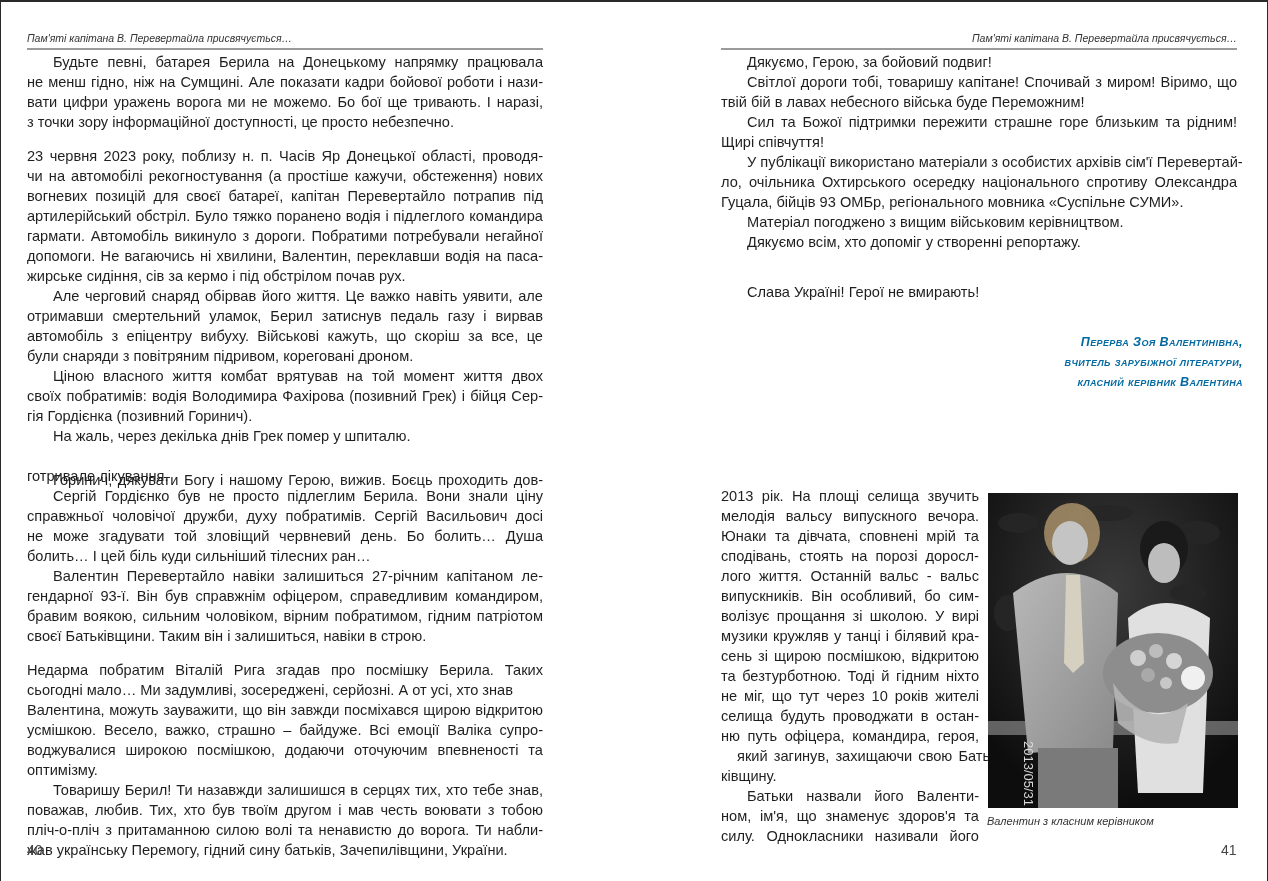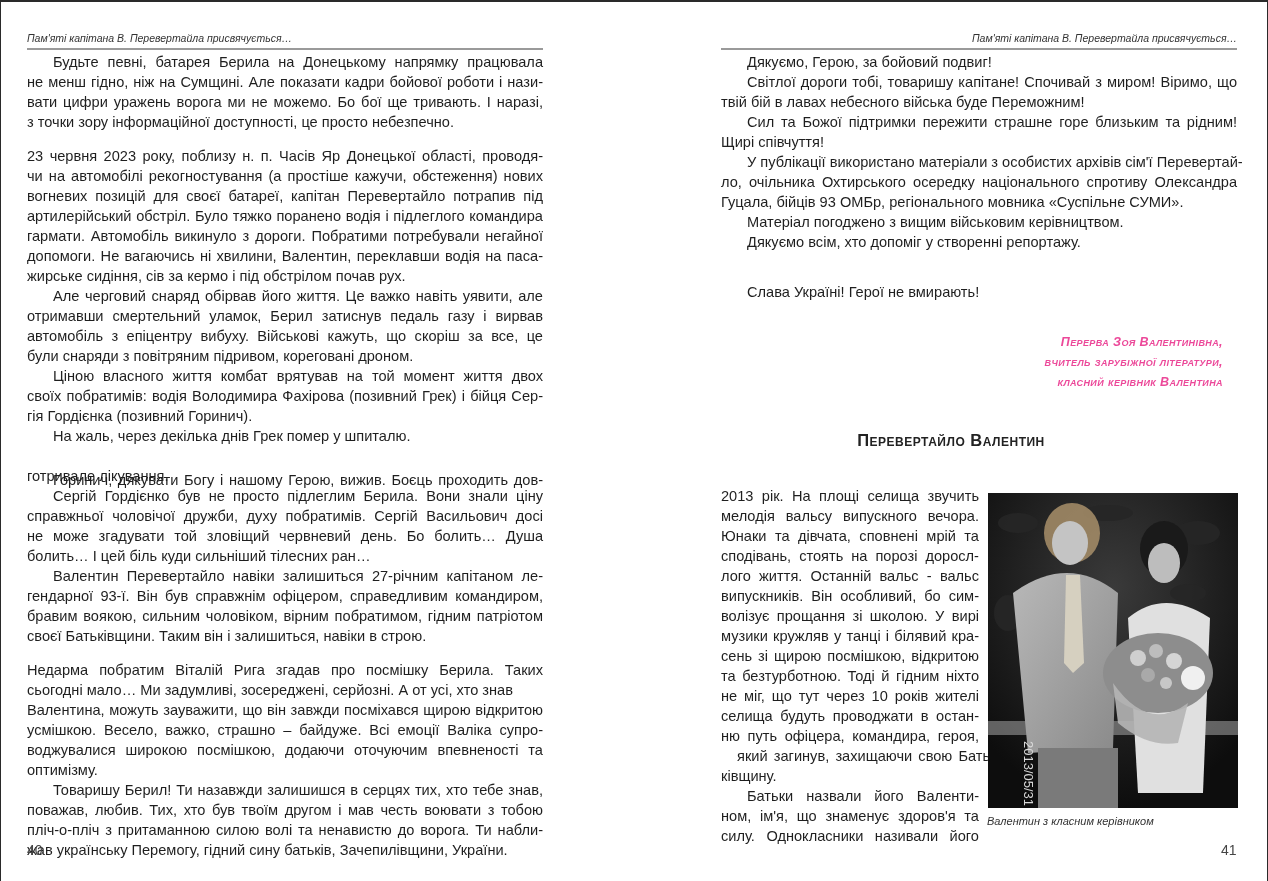--- a/index.html
+++ b/index.html
@@ -6,21 +6,21 @@
   body { width: 1268px; height: 881px; position: relative; overflow: hidden; font-family: "Liberation Sans", sans-serif; color: #1e1e1e; }
   .spread { position: absolute; left: 0; top: 0; width: 1266px; height: 879px; border: 1px solid #2a2a2a; border-top: 2px solid #2a2a2a; border-bottom: 2px solid #555; background: #fff; }
   .page { position: absolute; top: 0; height: 879px; }
   .page.left { left: 0; width: 634px; }
   .page.right { left: 634px; width: 632px; }
   .running-head { position: absolute; top: 30px; font-size: 10.5px; font-style: italic; color: #333; white-space: nowrap; }
   .rule { position: absolute; top: 46px; height: 2px; background: #9a9a9a; }
   .line { position: absolute; font-size: 14.6px; line-height: 20px; height: 20px; white-space: nowrap; text-align: justify; text-align-last: justify; color: #1f1f1f; }
   .line.last { text-align-last: left; }
   .page-num { position: absolute; font-size: 14px; color: #444; }
-  .sig { position: absolute; right: 44px; font-size: 12.5px; font-weight: bold; font-style: italic; font-variant: small-caps; letter-spacing: 0.4px; color: #ec4899; white-space: nowrap; line-height: 20px; }
+  .sig { position: absolute; right: 24px; font-size: 12.5px; font-weight: bold; font-style: italic; font-variant: small-caps; letter-spacing: 0.4px; color: #0369a1; white-space: nowrap; line-height: 20px; }
   .section-title { position: absolute; left: 0; width: 632px; text-align: center; top: 429px; font-size: 16.5px; font-weight: bold; font-variant: small-caps; letter-spacing: 0.5px; color: #222; }
   .photo { position: absolute; left: 353px; top: 491px; width: 250px; height: 315px; background: #151515; overflow: hidden; }
   .caption { position: absolute; left: 352px; top: 813px; font-size: 11px; font-style: italic; color: #333; white-space: nowrap; }
 </style>
 </head>
 <body>
 
 <div class="spread">
 
   <div class="page left">
@@ -84,21 +84,20 @@
         <div class="line last" style="top: 190px; left: 86px; width: 516px;">Гуцала, бійців 93 ОМБр, регіонального мовника «Суспільне СУМИ».</div>
         <div class="line last" style="top: 210px; left: 112px; width: 490px;">Матеріал погоджено з вищим військовим керівництвом.</div>
         <div class="line last" style="top: 230px; left: 112px; width: 490px;">Дякуємо всім, хто допоміг у створенні репортажу.</div>
         <div class="line last" style="top: 280px; left: 112px; width: 490px;">Слава Україні! Герої не вмирають!</div>
       </div>
 
     <div class="sig" style="top:330px;">Перерва Зоя Валентинівна,</div>
     <div class="sig" style="top:350px;">вчитель зарубіжної літератури,</div>
     <div class="sig" style="top:370px;">класний керівник Валентина</div>
 
-    <div class="section-title">Перевертайло Валентин</div>
 
     <div id="col-lines">
         <div class="line" style="top: 484px; left: 86px; width: 258px;">2013 рік. На площі селища звучить</div>
         <div class="line" style="top: 504px; left: 86px; width: 258px;">мелодія вальсу випускного вечора.</div>
         <div class="line" style="top: 524px; left: 86px; width: 258px;">Юнаки та дівчата, сповнені мрій та</div>
         <div class="line" style="top: 544px; left: 86px; width: 258px;">сподівань, стоять на порозі доросл-</div>
         <div class="line" style="top: 564px; left: 86px; width: 258px;">лого життя. Останній вальс - вальс</div>
         <div class="line" style="top: 584px; left: 86px; width: 258px;">випускників. Він особливий, бо сим-</div>
         <div class="line" style="top: 604px; left: 86px; width: 258px;">волізує прощання зі школою. У вирі</div>
         <div class="line" style="top: 624px; left: 86px; width: 258px;">музики кружляв у танці і білявий кра-</div>

